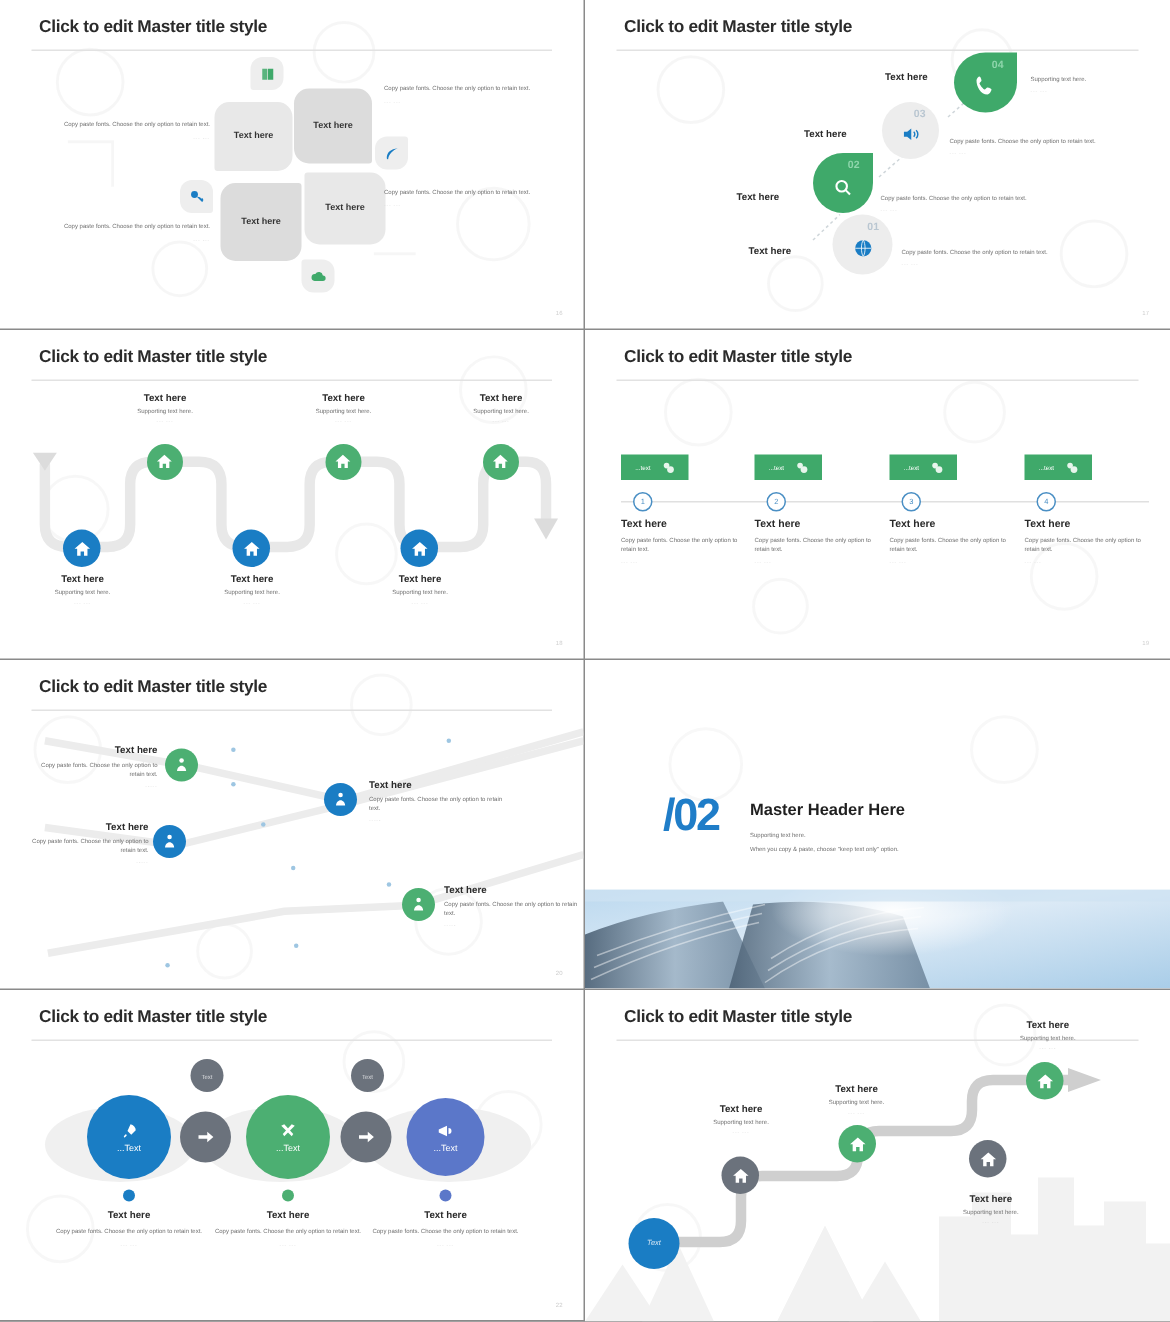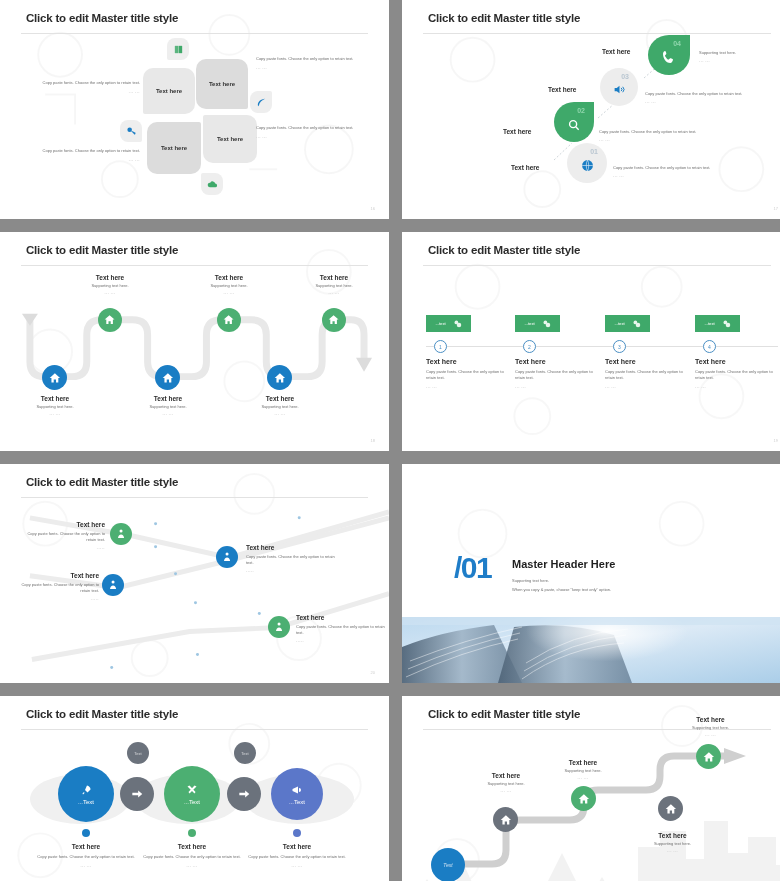--- a/index.html
+++ b/index.html
@@ -1,21 +1,21 @@
 <!DOCTYPE html>
 <html><head>
 <meta charset="utf-8">
 <style>
   * { box-sizing: border-box; margin:0; padding:0; }
   html,body { width:780px; height:881px; background:#8a8a8a; }
   body { font-family:"Liberation Sans", sans-serif; overflow:hidden; }
 
   .deck { width:780px; height:881px; display:grid;
           grid-template-columns:390px 390px; grid-template-rows:220px 220px 220px 221px;
-          background:#8a8a8a; gap:12px; }
+          background:#8a8a8a; gap:0; }
 
   .slide { position:relative; background:#ffffff; overflow:hidden;
            border-right:1px solid #8a8a8a; border-bottom:1px solid #8a8a8a; }
   .slide.col2 { border-right:none; }
   .slide.row4 { border-bottom:none; }
 
   
   .wm { position:absolute; inset:0; pointer-events:none; opacity:.5; }
   .wm svg { width:100%; height:100%; }
 
@@ -473,21 +473,21 @@
 
   <div class="slide col2">
     <div class="wm">
       <svg viewBox="0 0 390 220">
           <g fill="none" stroke="#f1f1f1" stroke-width="2">
         <circle cx="80" cy="70" r="24"></circle>
             <circle cx="280" cy="60" r="22"></circle>
       </g>
         </svg>
     </div>
-    <div style="position:absolute;left:52px;top:89px;font-size:30px;font-weight:bold;color:#1f7dc8;letter-spacing:-1.5px;line-height:1">/01</div>
+    <div style="position:absolute;left:52px;top:89px;font-size:30px;font-weight:bold;color:#1f7dc8;letter-spacing:-1.5px;line-height:1">/02</div>
     <div style="position:absolute;left:110px;top:94px;font-size:11px;font-weight:bold;color:#1f1f1f">Master Header Here</div>
     <div class="sub" style="position:absolute;left:110px;top:114px">Supporting text here.</div>
     <div class="sub" style="position:absolute;left:110px;top:123px">When you copy &amp; paste, choose "keep text only" option.</div>
 
     <div class="photo">
       <svg viewBox="0 0 390 66" preserveAspectRatio="none" style="width:100%;height:100%">
         <defs>
           <linearGradient id="sky" x1="0" y1="0" x2="1" y2="1">
             <stop offset="0%" stop-color="#bcd9ef"></stop>
               <stop offset="45%" stop-color="#dceaf6"></stop>

